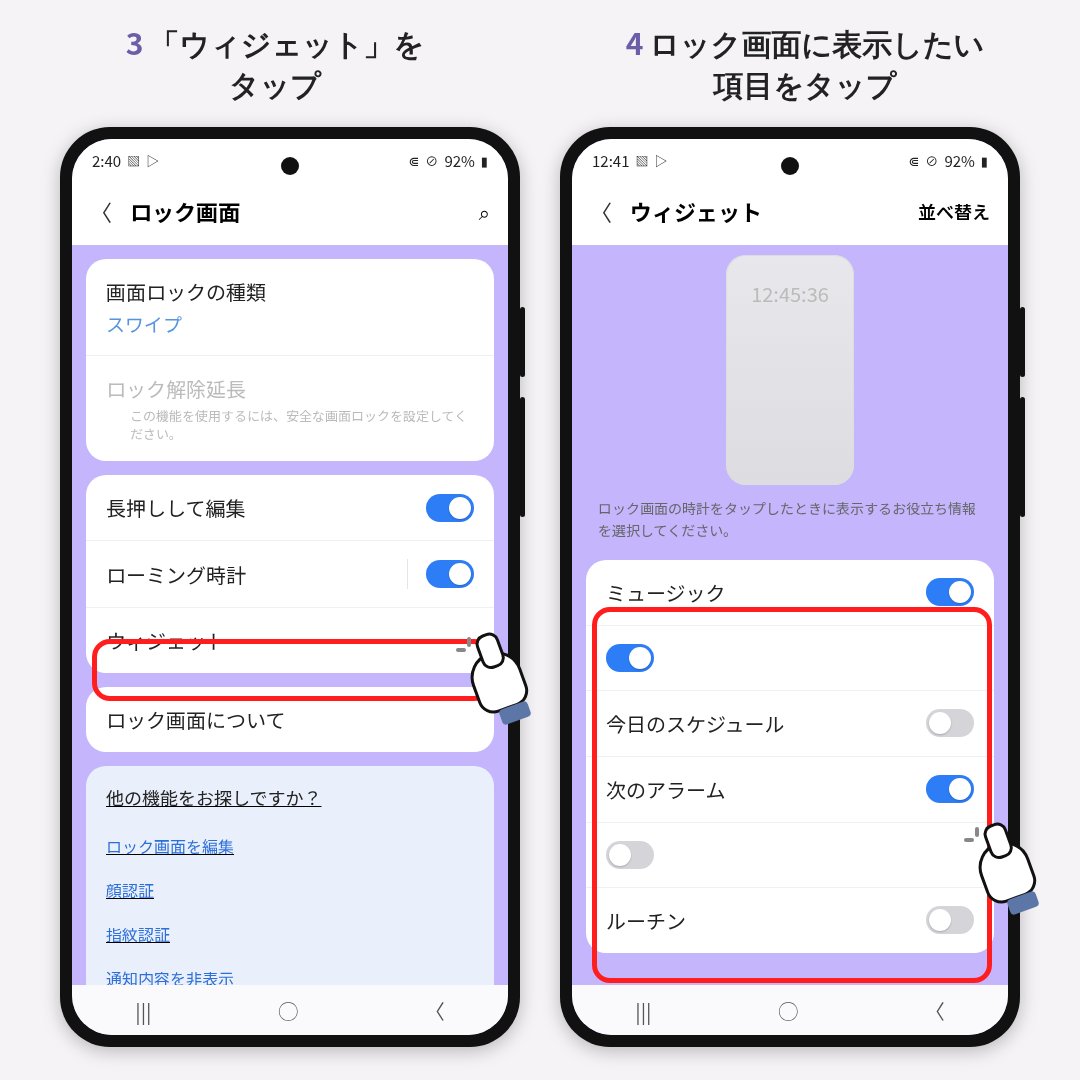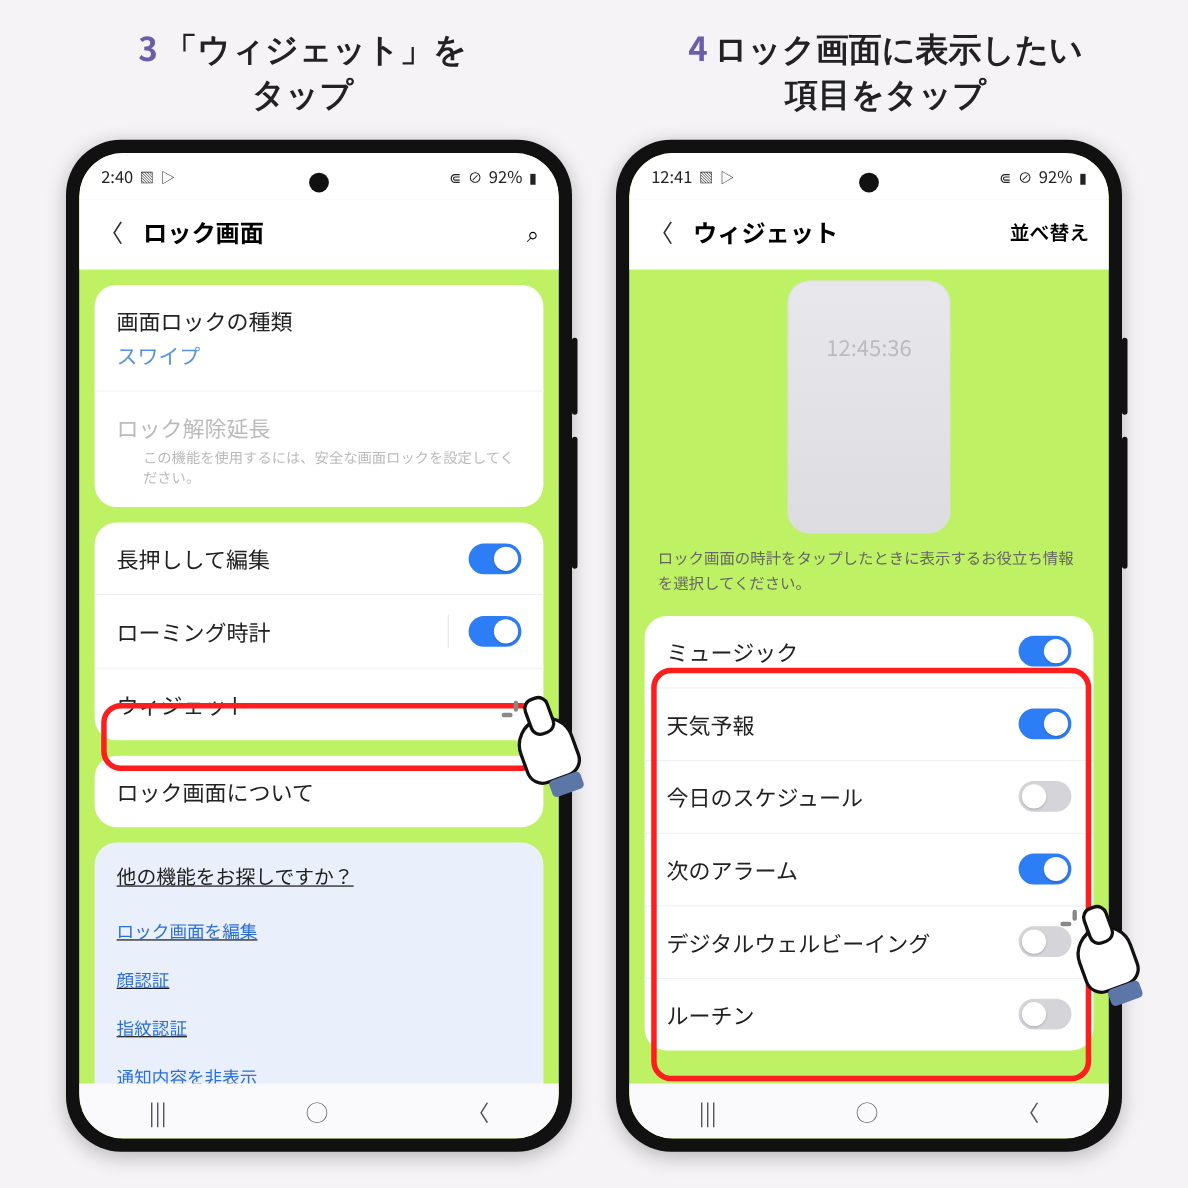--- a/index.html
+++ b/index.html
@@ -34,21 +34,21 @@
       padding: 12px;
       position: relative;
       box-shadow: 0 4px 18px rgba(0,0,0,.25);
     }
     .phone::before, .phone::after { content:""; position:absolute; background:#111; border-radius:4px;}
     .phone::before { right:-5px; top:180px; width:5px; height:70px;}
     .phone::after  { right:-5px; top:270px; width:5px; height:120px;}
     .screen {
       width: 100%;
       height: 100%;
-      background: #bef264;
+      background: #c4b5fd;
       border-radius: 40px;
       overflow: hidden;
       position: relative;
     }
     .notch {
       position: absolute;
       top: 18px; left: 50%; transform: translateX(-50%);
       width: 18px; height: 18px; background: #111; border-radius: 50%;
     }
     .statusbar {
@@ -94,23 +94,23 @@
     .toggle.off::after { right:auto; left:3px;}
     .divider-tall { border-left:1px solid #e4e4ea; height:30px; margin-right:4px;}
 
     .card-footer {
       background:#eaf0fb; margin:14px 14px 0; border-radius:20px; padding:18px 20px;text-decoration:underline;
     }
     .cf-title { font-size:18px; color:#222; margin-bottom:14px;}
     .cf-link { font-size:16px; color:#2d6fd8; padding:10px 0;}
 
     .preview-box {
-      margin: 10px auto 0; width:148px; height:230px; border-radius:20px;
+      margin: 10px auto 0; width:128px; height:230px; border-radius:20px;
       background:linear-gradient(#e8e8ec,#dcdce1);
-      display:flex; justify-content:center; padding-top:46px;
+      display:flex; justify-content:center; padding-top:24px;
       color:#bbb; font-size:20px;
       box-shadow: inset 0 0 0 1px #ddd;
     }
 
     .hint-text { font-size:14px; color:#666; padding:0 26px 14px; line-height:1.6;}
 
     .navbar {
       position:absolute; bottom:0; left:0; right:0; height:50px;
       background:#fafafc; display:flex; align-items:center; justify-content:space-around;
       color:#555; font-size:20px;
@@ -273,41 +273,35 @@
       <div class="hint-text">ロック画面の時計をタップしたときに表示するお役立ち情報を選択してください。</div>
 
       <div class="card" style="margin-top:4px;">
         <div class="row">
           <div class="row-main">
               <div class="row-title">ミュージック</div>
             </div>
           <div class="toggle"></div>
         </div>
         <div class="row">
-          <div class="row-main">
-              <div class="row-title">天気予報</div>
-            </div>
           <div class="toggle"></div>
         </div>
         <div class="row">
           <div class="row-main">
               <div class="row-title">今日のスケジュール</div>
             </div>
           <div class="toggle off"></div>
         </div>
         <div class="row">
           <div class="row-main">
               <div class="row-title">次のアラーム</div>
             </div>
           <div class="toggle"></div>
         </div>
         <div class="row">
-          <div class="row-main">
-              <div class="row-title">デジタルウェルビーイング</div>
-            </div>
           <div class="toggle off"></div>
         </div>
         <div class="row">
           <div class="row-main">
               <div class="row-title">ルーチン</div>
             </div>
           <div class="toggle off"></div>
         </div>
       </div>
 

